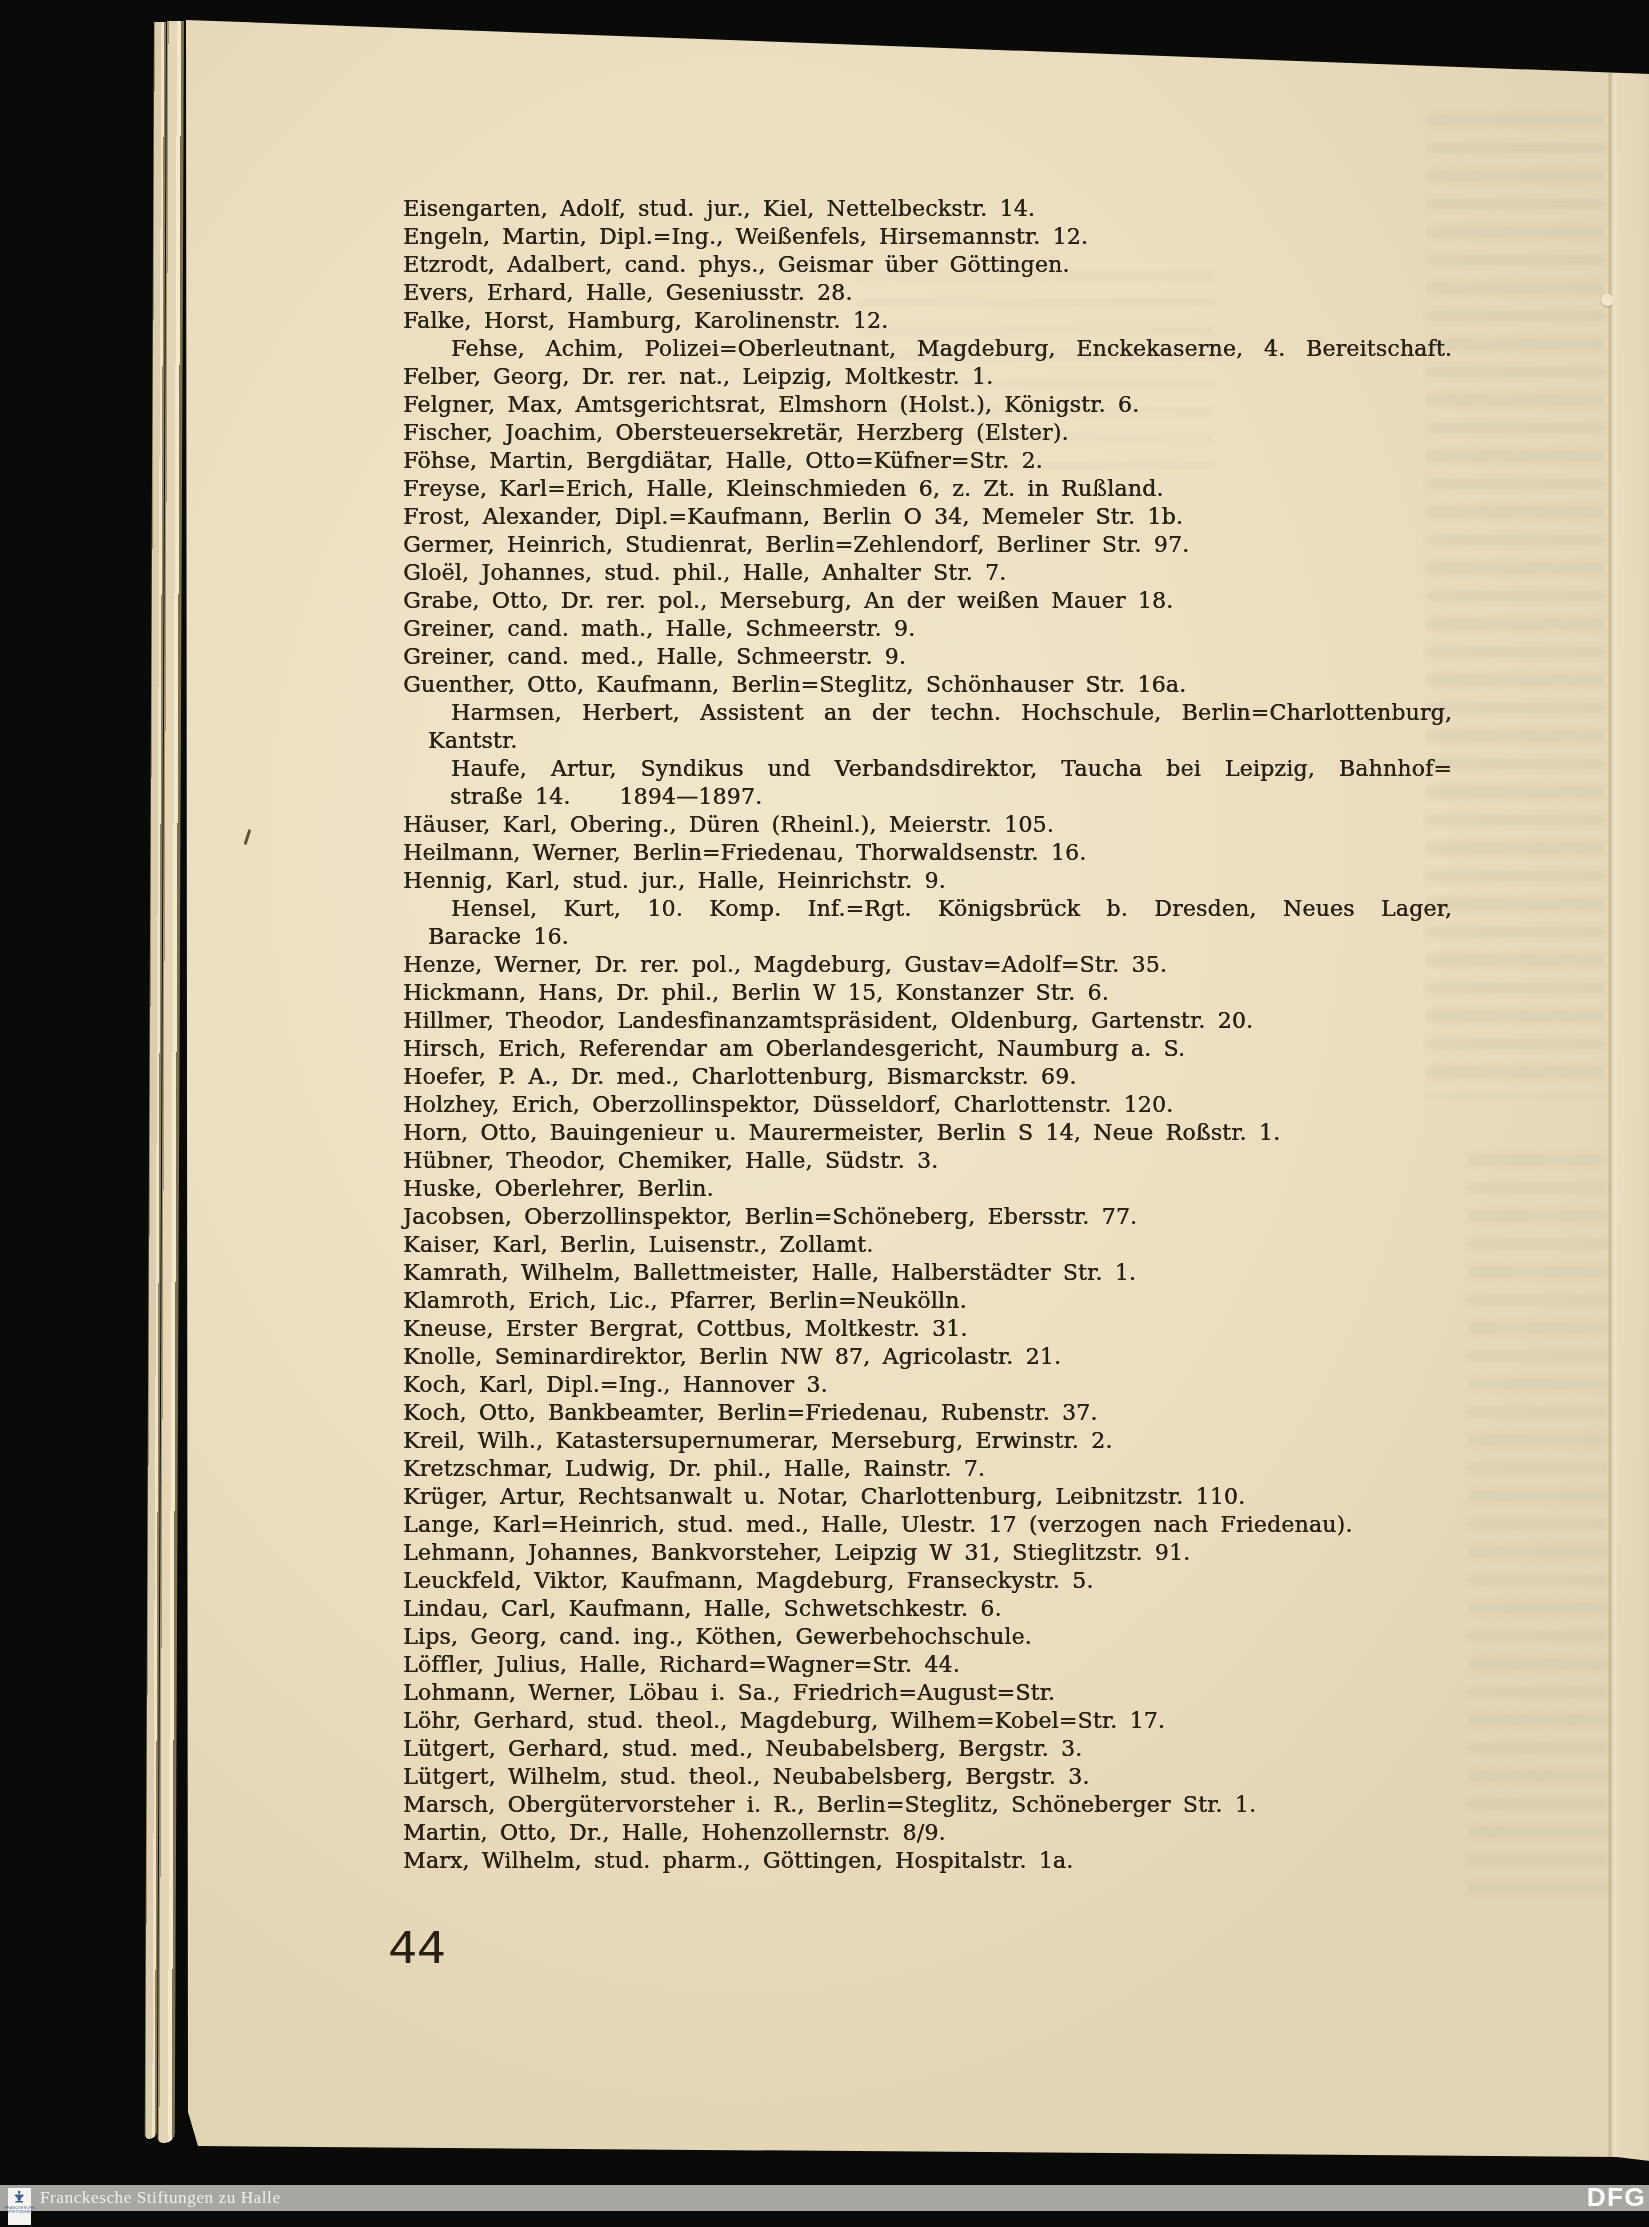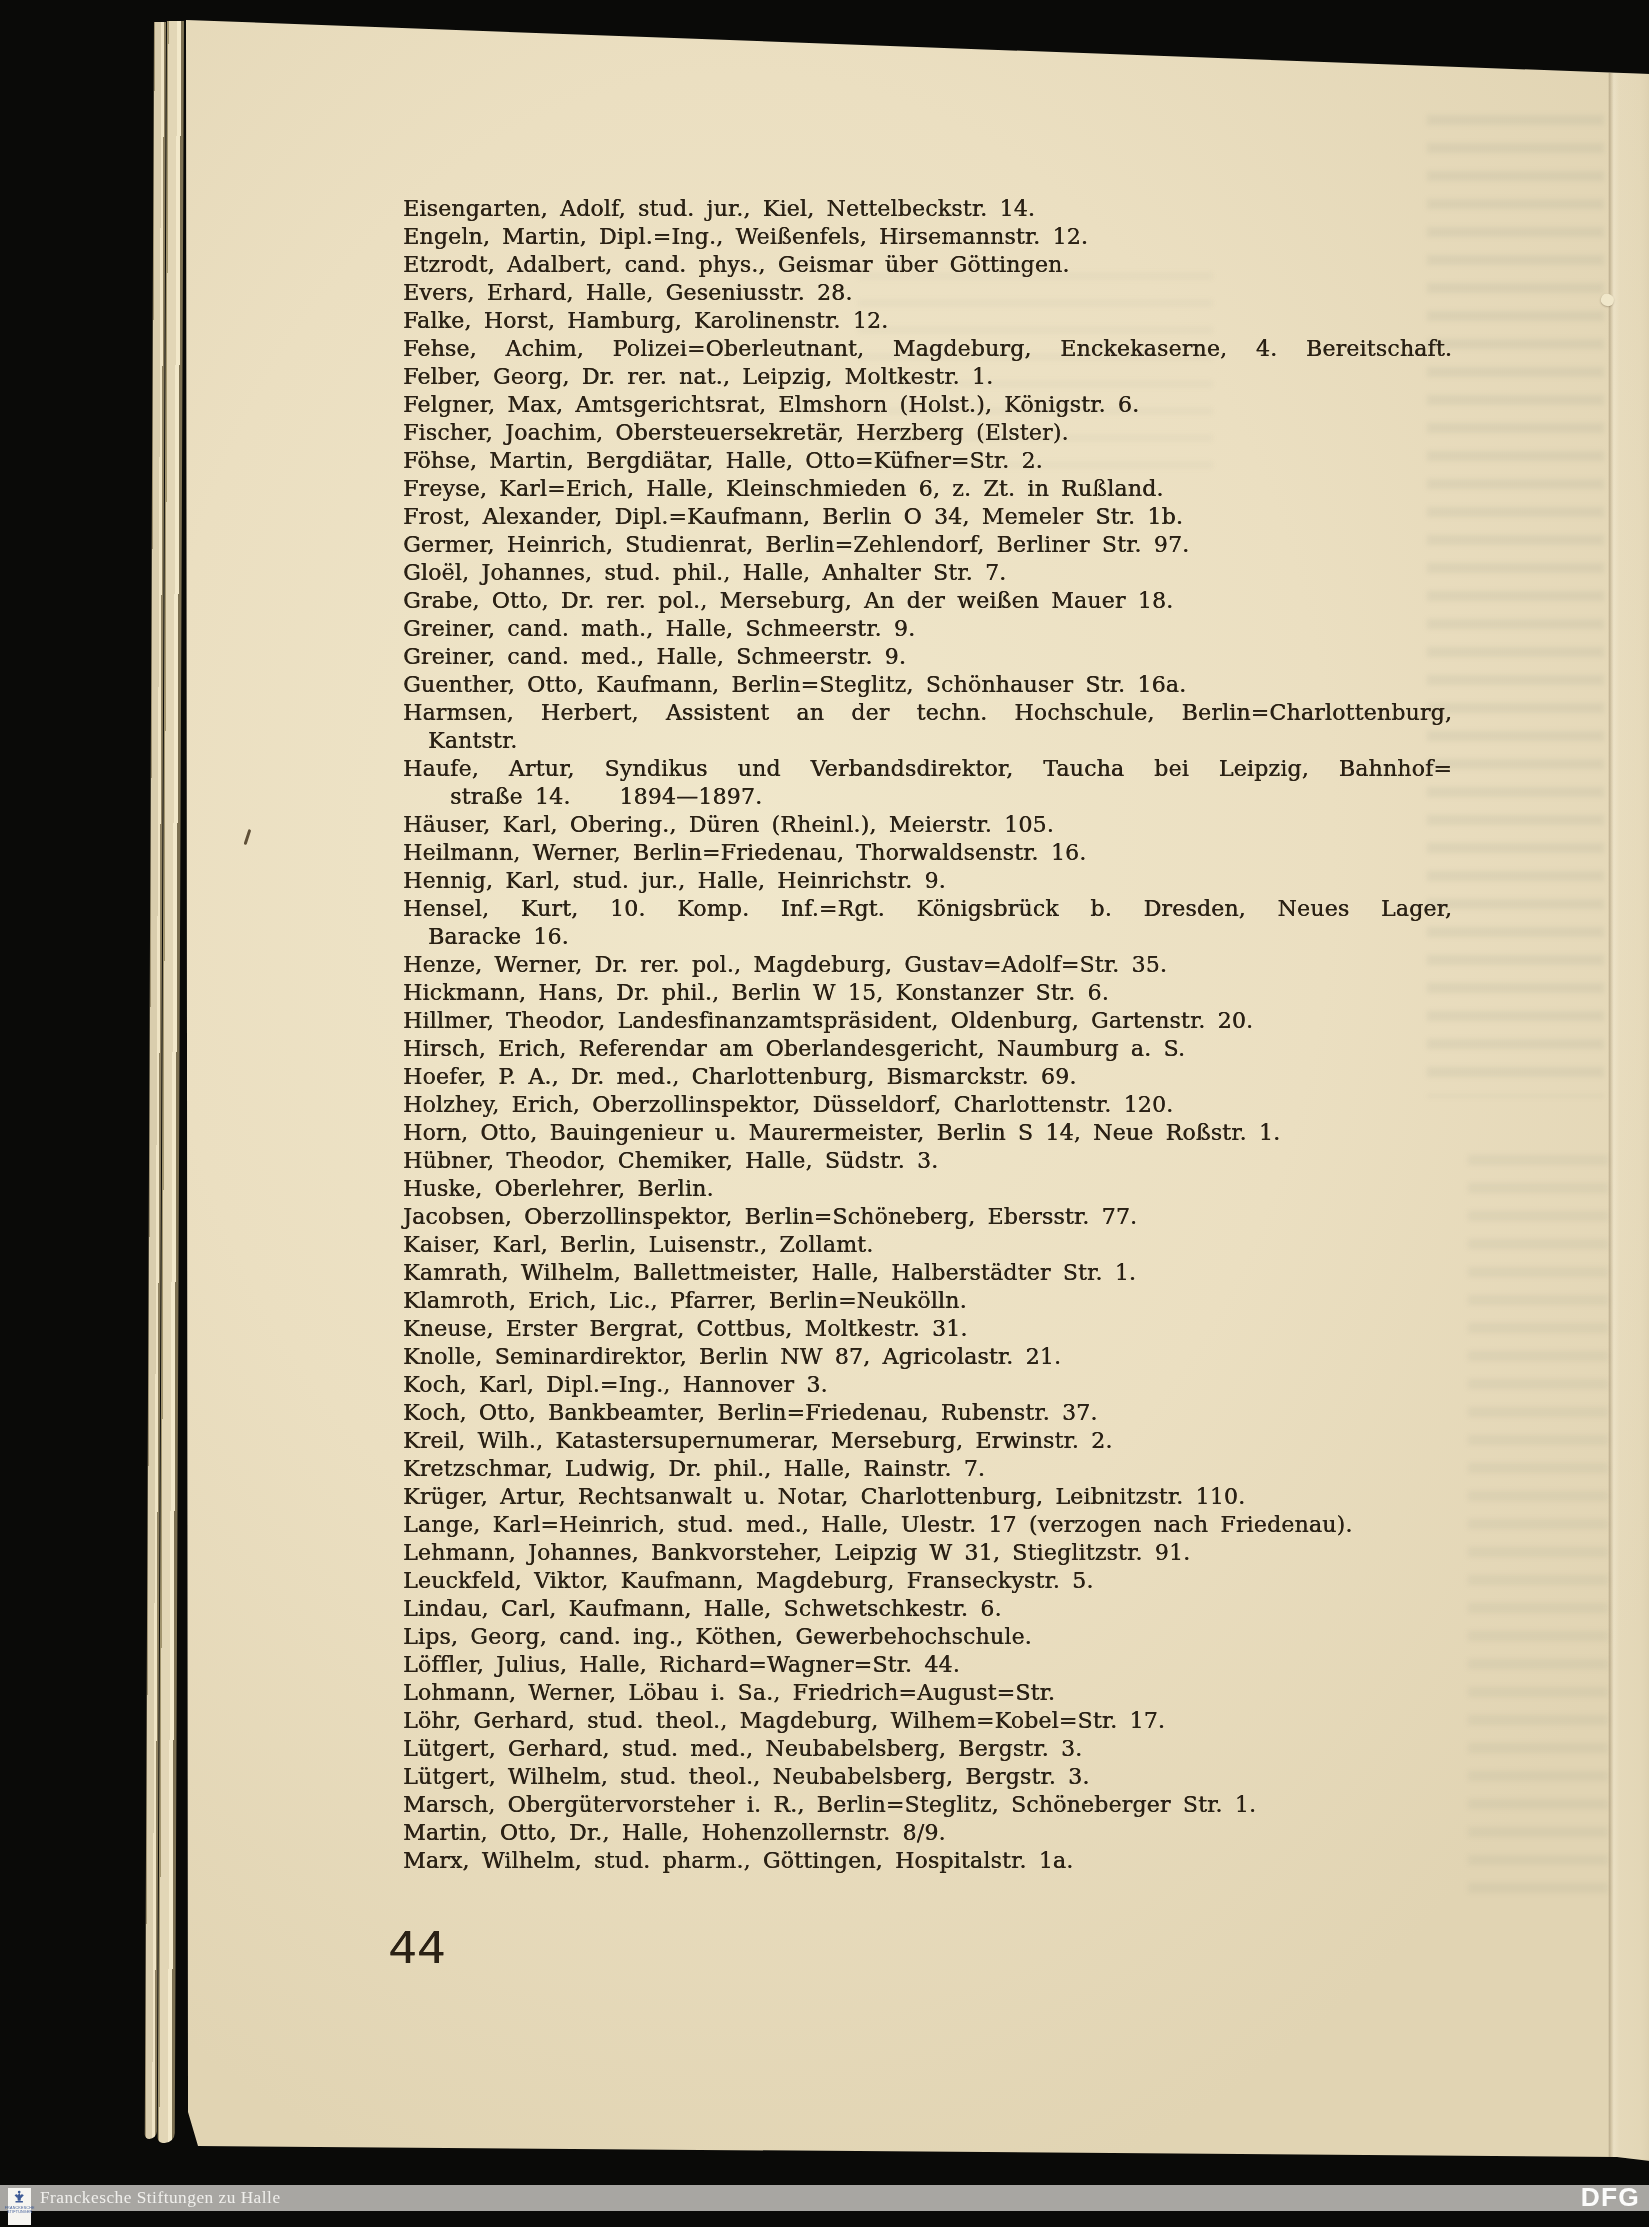--- a/index.html
+++ b/index.html
@@ -63,21 +63,21 @@
 
   
   .list{
     position:absolute;left:403px;top:195px;width:1049px;
     font-size:22px;line-height:28px;color:var(--ink,#2a2115);
     letter-spacing:0.2px;word-spacing:5px;
   }
   .line{white-space:pre;text-shadow:0.4px 0 0 currentColor;}
   .line.cont1{padding-left:25px;}
   .line.cont2{padding-left:47px;}
-  .line.just{white-space:normal;text-align:justify;text-align-last:justify;}
+  .line.just{white-space:normal;text-align:justify;text-align-last:justify;margin-left:48px;}
 
   .page-number{
     position:absolute;left:388px;top:1923px;
     font-size:48px;color:var(--ink,#2a2115);text-shadow:0.3px 0 0 currentColor;
     font-family:Liberation Mono, monospace;
   }
 
   
   .footer{
     position:absolute;left:0;top:2185px;width:1650px;height:26px;
@@ -92,21 +92,21 @@
     margin-top:1.6px;display:flex;flex-direction:column;align-items:center;
     font-family:"Liberation Sans", sans-serif;font-size:3.7px;line-height:4.1px;
     color:var(--logo-blue,#3d5a96);letter-spacing:0.2px;text-align:center;
   }
   .institution{
     position:absolute;left:40px;top:50%;transform:translateY(-50%);
     font-family:"Liberation Serif", serif;font-size:17.3px;letter-spacing:0.5px;
     color:var(--footer-text,#f0efec);
   }
   .dfg{
-    position:absolute;right:10px;top:50%;transform:translateY(-52%);
+    position:absolute;right:4px;top:50%;transform:translateY(-52%);
     font-family:"Liberation Sans", sans-serif;font-weight:bold;font-size:26.4px;
     letter-spacing:1.2px;color:#fcfcfb;text-align:center;
   }
 </style>
 </head>
 <body>
 
 <div class="scan">
 
   <div class="page-edge edge-a"></div>

